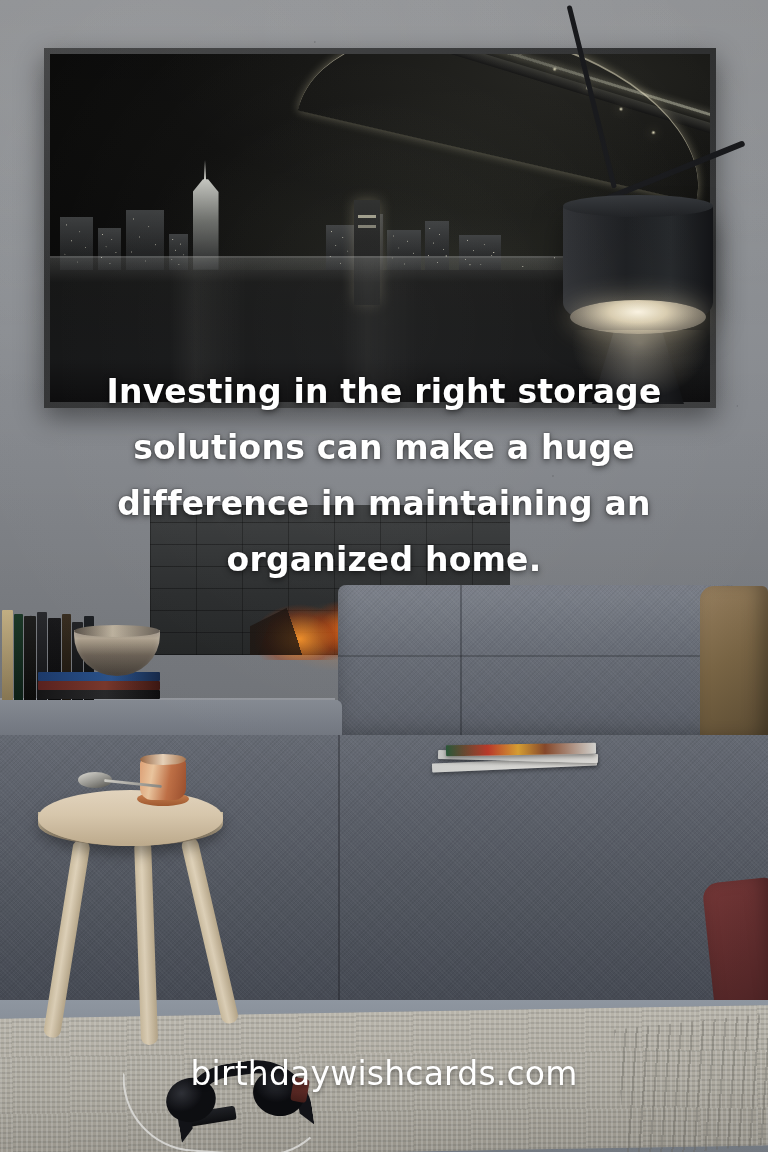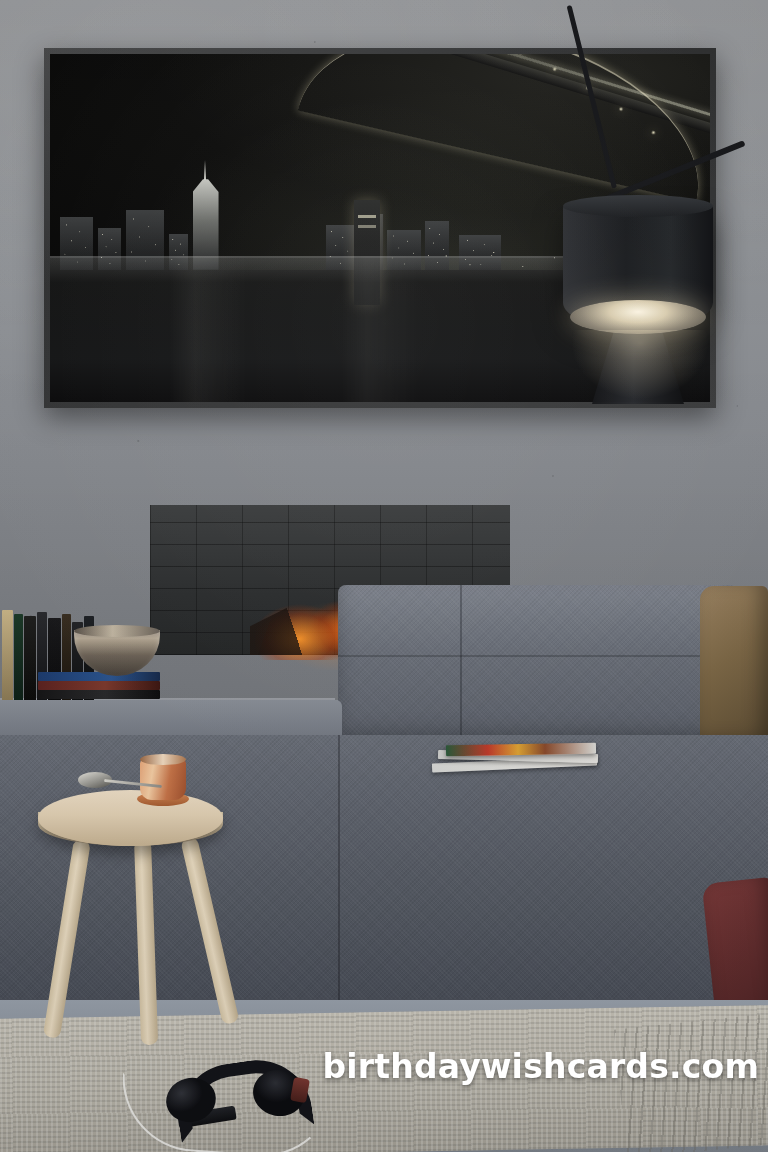--- a/index.html
+++ b/index.html
@@ -486,25 +486,25 @@
     font-family:"DejaVu Sans", sans-serif;
     font-weight:700;
     font-size:33px;
     line-height:56px;
     letter-spacing:.2px;
     text-shadow: 0 2px 6px rgba(0,0,0,.55), 0 0 2px rgba(0,0,0,.5);
   }
   .watermark{
     position:absolute;
     left:0; right:0; top:1038px;
-    margin:9px;
-    text-align:right;
+    margin:16px;
+    text-align:center;
     color:#ffffff;
     font-family:"DejaVu Sans", sans-serif;
-    font-weight:700;
+    font-weight:400;
     font-size:33px;
     line-height:40px;
     letter-spacing:.2px;
     text-shadow: 0 2px 5px rgba(0,0,0,.45);
   }
 </style>
 </head>
 <body>
 
 <div class="pin">
@@ -606,17 +606,18 @@
     <div class="hp-band"></div>
     <div class="hp-cup-l"></div>
     <div class="hp-cup-r"></div>
     <div class="hp-accent"></div>
 
     <div class="grade"></div>
   </div>
 
   <div class="overlay">
 
+    <p class="subhead">Investing in the right storage solutions can make a huge difference in maintaining an organized home.</p>
 
     <p class="watermark">birthdaywishcards.com</p>
   </div>
 
 </div>
 
 </body></html>

